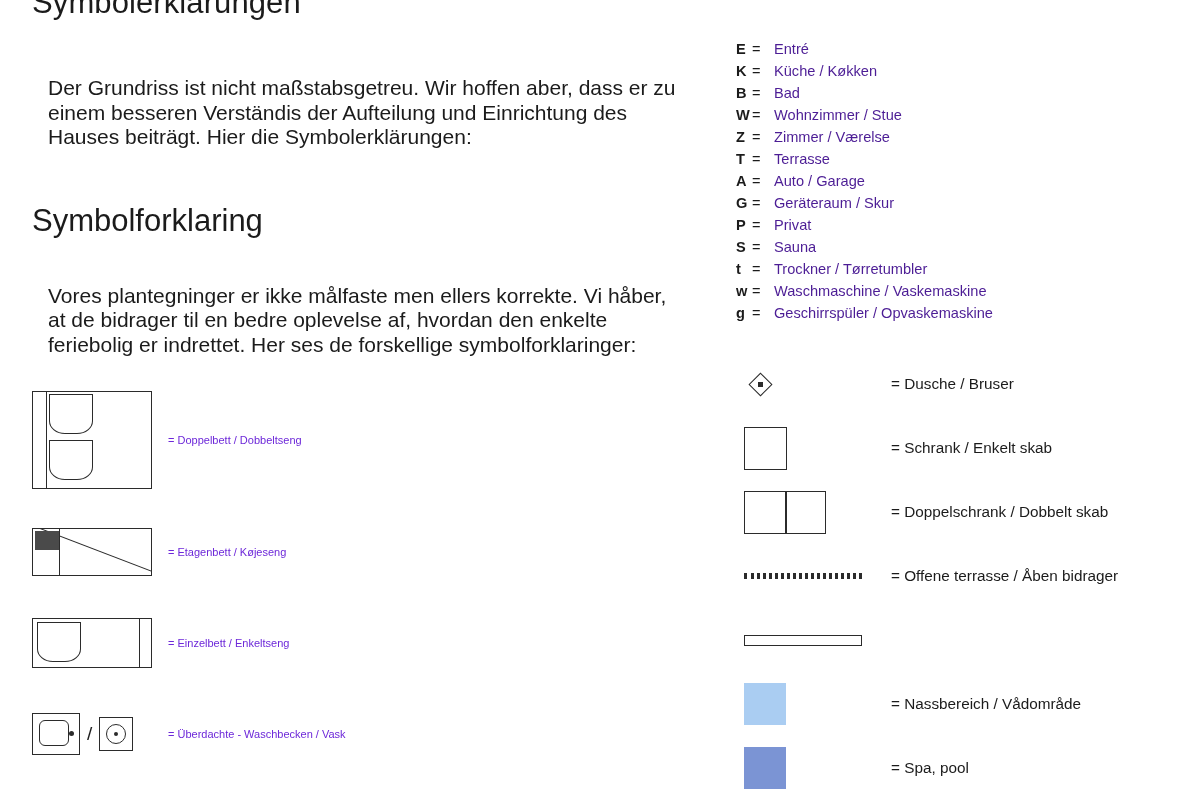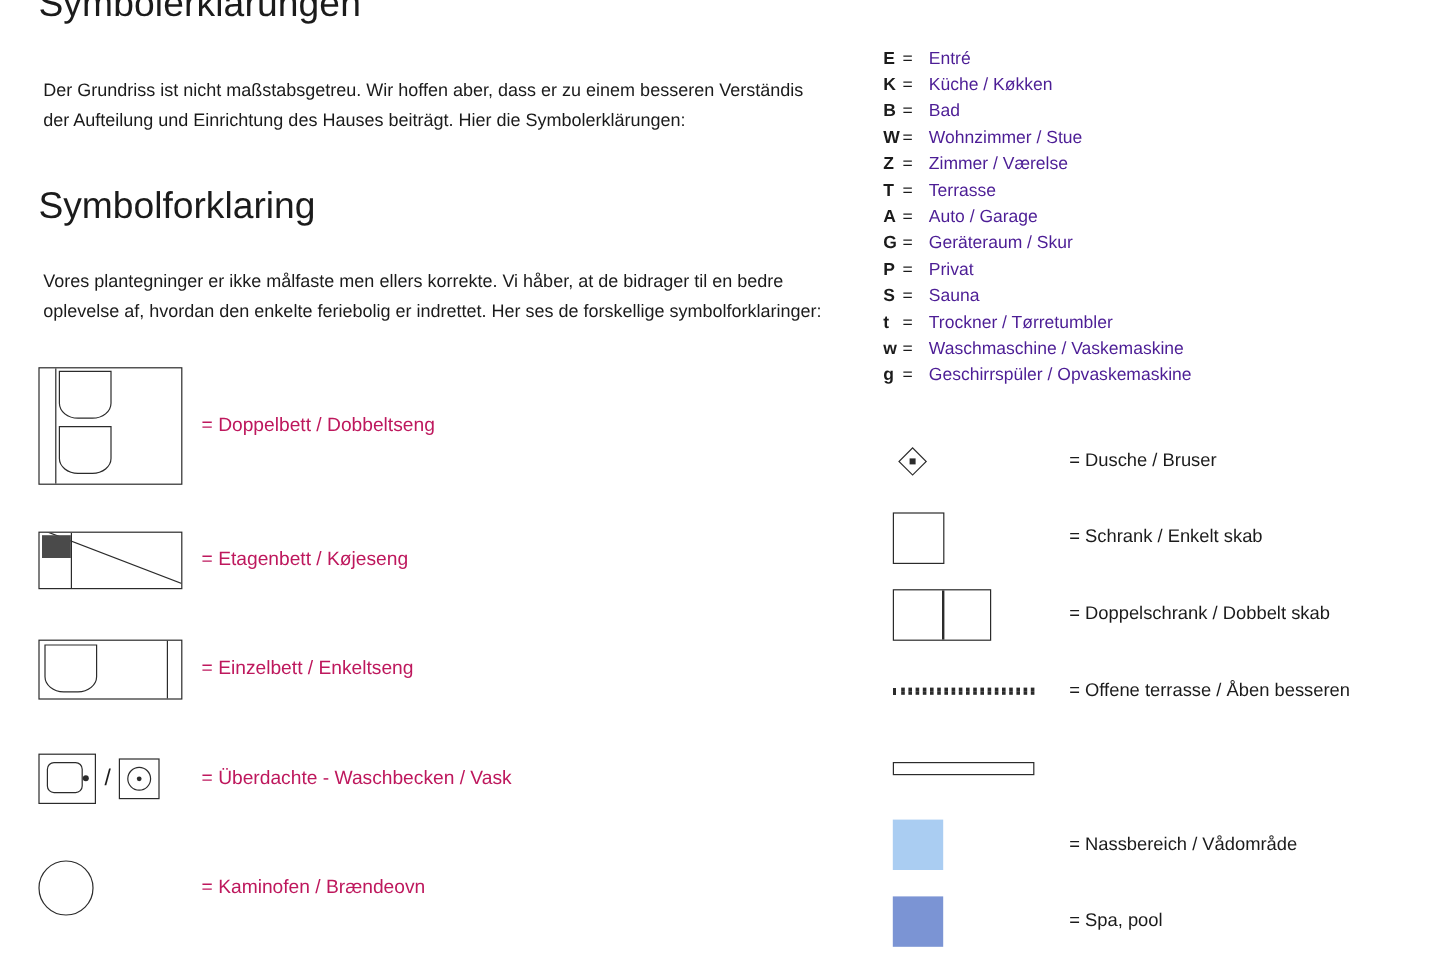--- a/index.html
+++ b/index.html
@@ -30,23 +30,23 @@
     font-weight: 400;
     line-height: 34px;
     margin: 0;
     padding: 0;
     letter-spacing: 0.1px;
     position: relative;
     top: -14px;
     color: #1b1b1b;
   }
   .para {
-    font-size: 15px;
+    font-size: 21px;
     line-height: 24.5px;
-    margin: 4px;
+    margin: 16px;
     color: #1b1b1b;
   }
   .para-de { position: relative; top: 0px; }
   .heading-dk {
     font-size: 31px;
     font-weight: 400;
     line-height: 34px;
     margin: 0;
     padding: 0;
     color: #1b1b1b;
@@ -63,23 +63,23 @@
     min-height: 56px;
     margin-bottom: 35px;
   }
   .sym-art {
     width: 136px;
     flex: 0 0 136px;
     display: flex;
     align-items: center;
   }
   .sym-label {
-    font-size: 16px;
+    font-size: 11px;
     line-height: 20px;
-    color: #be185d;
+    color: #6d28d9;
     white-space: nowrap;
   }
 
   
   .bed-double {
     width: 120px;
     height: 98px;
     border: 1.6px solid #2b2b2b;
     position: relative;
     background: #fff;
@@ -453,21 +453,21 @@
         <div class="rsym-art">
           <div class="cab-double"></div>
         </div>
         <div class="rsym-label">= Doppelschrank / Dobbelt skab</div>
       </div>
 
       <div class="rsym-row">
         <div class="rsym-art">
           <div class="terr-open"></div>
         </div>
-        <div class="rsym-label">= Offene terrasse / Åben besseren</div>
+        <div class="rsym-label">= Offene terrasse / Åben bidrager</div>
       </div>
 
       <div class="rsym-row">
         <div class="rsym-art">
           <div class="terr-cov"></div>
         </div>
       </div>
 
       <div class="rsym-row">
         <div class="rsym-art">

